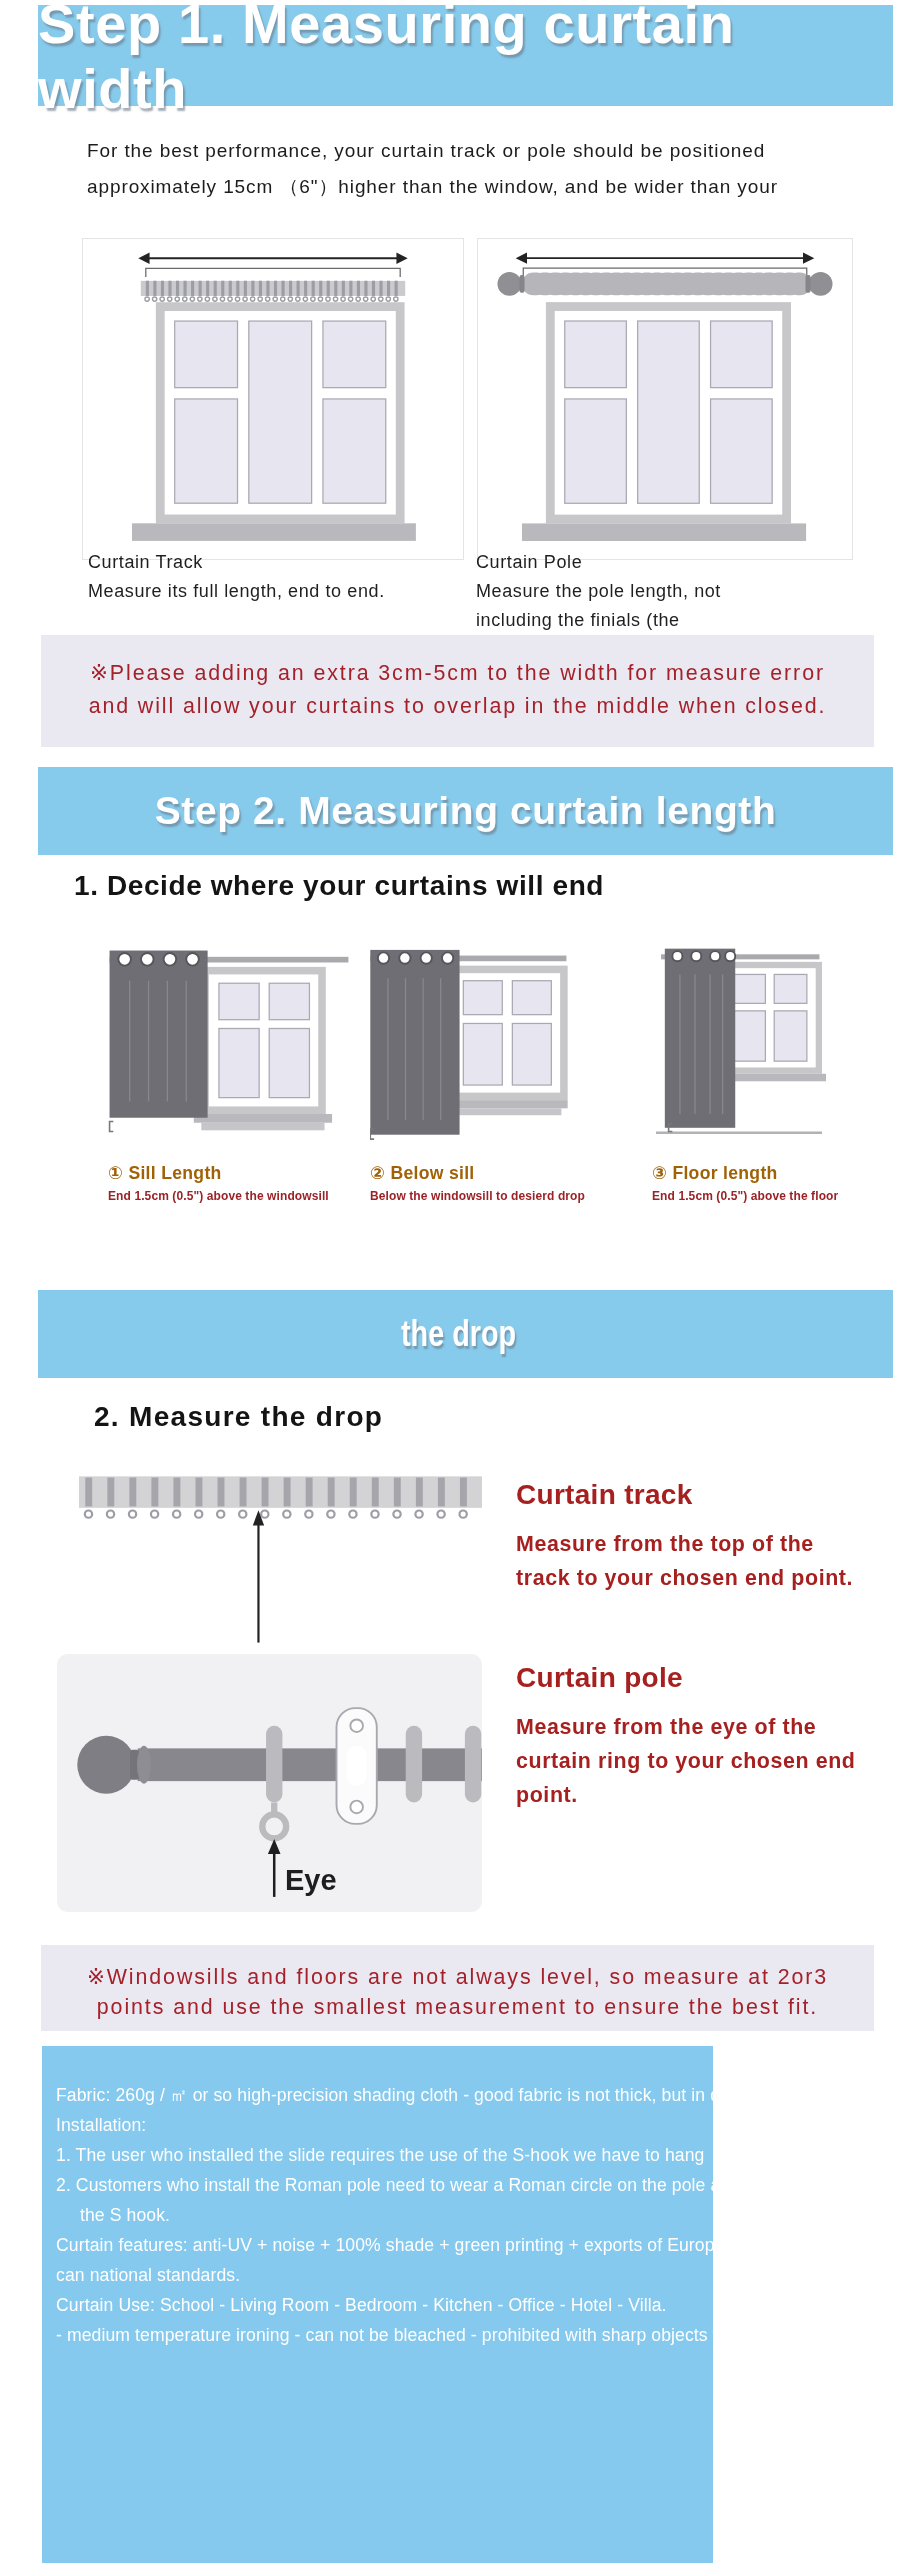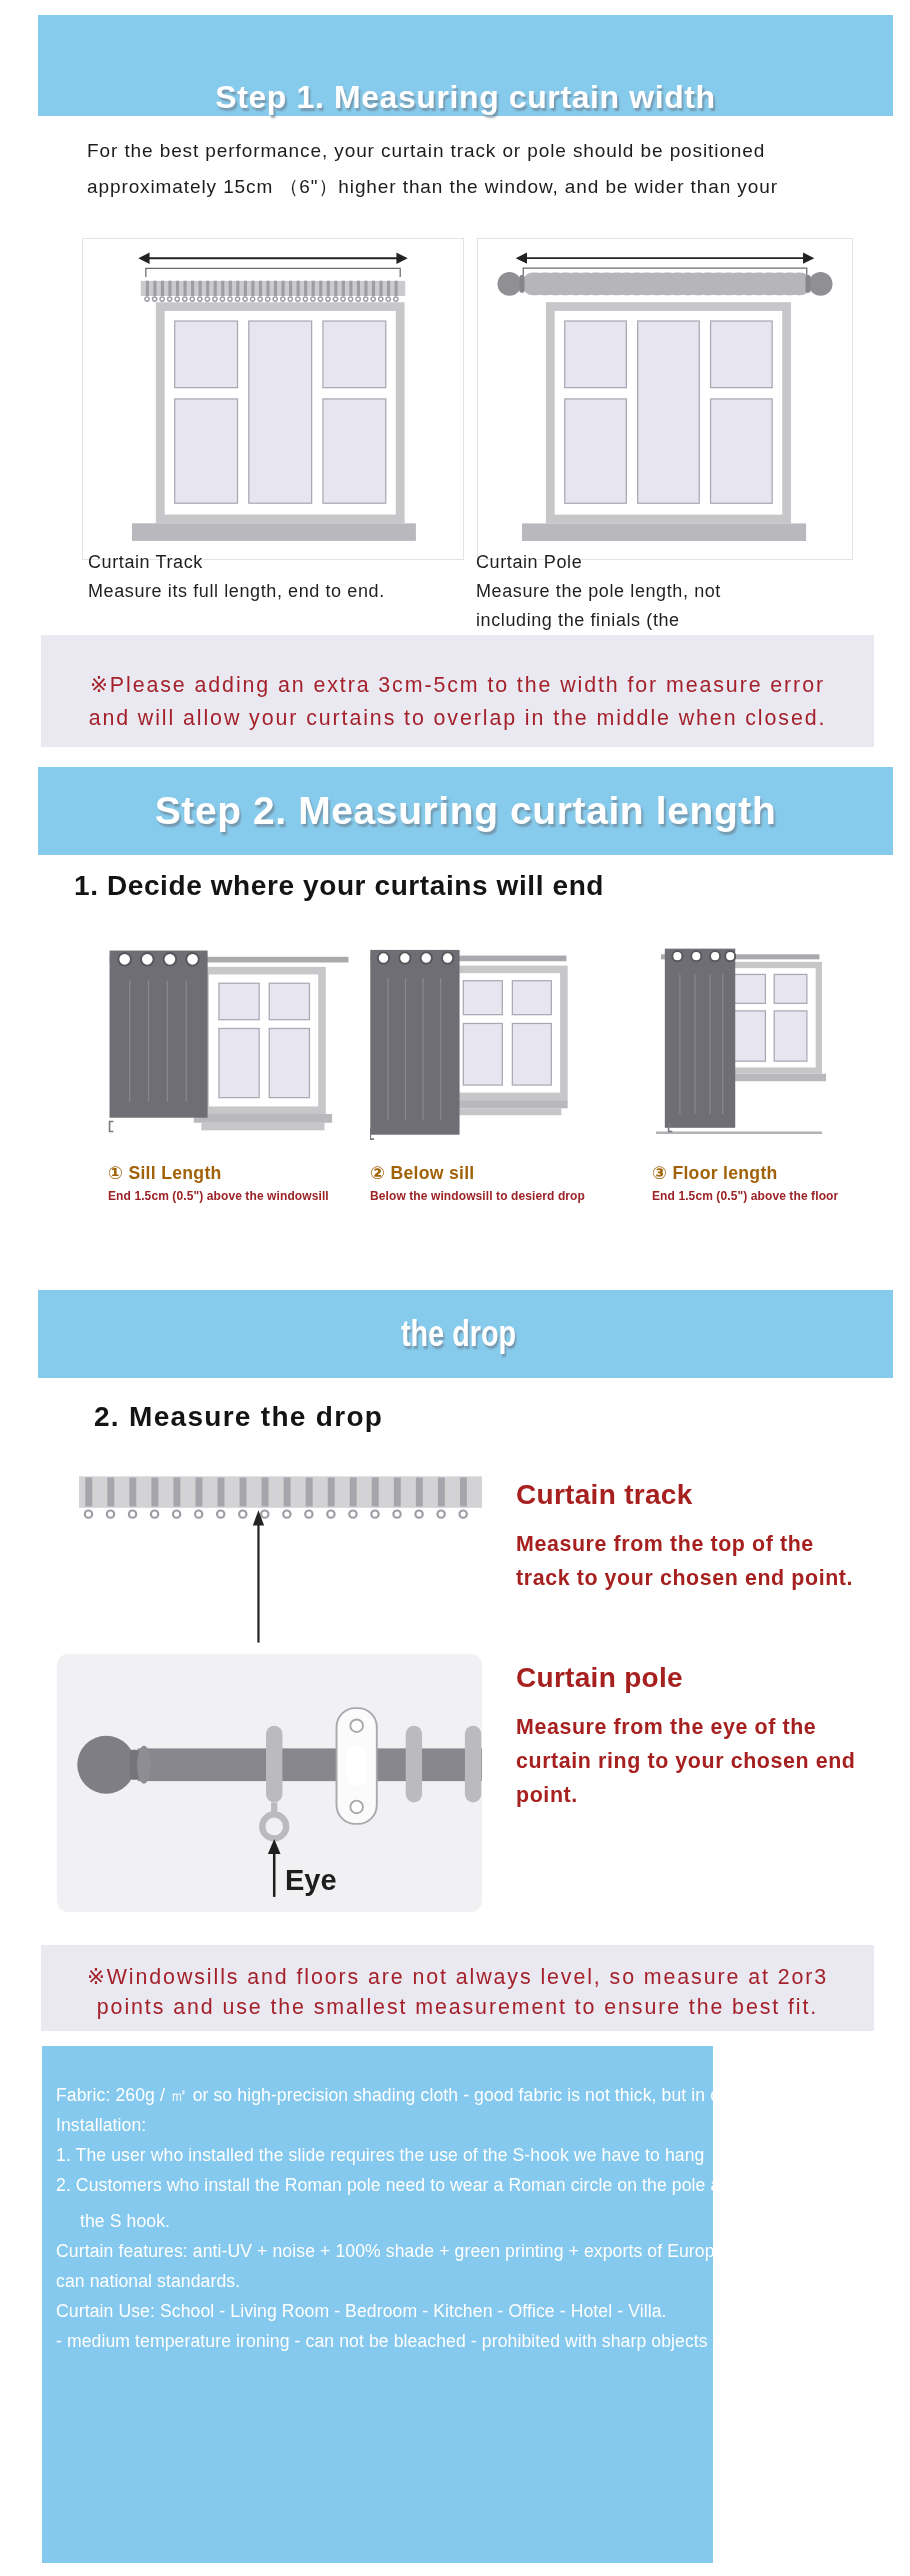--- a/index.html
+++ b/index.html
@@ -2,39 +2,39 @@
 <html style="font-size:10px"><head>
 <meta charset="utf-8">
 <style>
   html,body{margin:0;padding:0;background:#ffffff;}
   #page{position:relative;width:910px;height:2576px;background:#ffffff;overflow:hidden;
         font-family:"Liberation Sans","DejaVu Sans",sans-serif;}
 
   .banner{position:absolute;left:38px;width:855px;background:#87CBEC;display:flex;
           align-items:center;justify-content:center;color:#ffffff;font-weight:bold;
           letter-spacing:0.6px;text-shadow:1.9px 2.5px 1.9px rgba(105,120,135,.6);}
-  #banner1{top:15px;height:101px;font-size:32px;align-items:flex-end;}
+  #banner1{top:5px;height:101px;font-size:56px;}
   #banner2{top:767px;height:88px;font-size:39px;}
   #banner3{top:1290px;height:88px;font-size:39px;}
   #banner3 .sub{display:inline-block;transform:scaleX(.8);transform-origin:left center;
                 margin-left:14px;font-size:36px;letter-spacing:0;}
 
   .intro{position:absolute;left:87px;top:133px;font-size:19px;letter-spacing:0.9px;
          color:#1c1c1c;line-height:36px;white-space:nowrap;}
 
   .diagrow1{position:absolute;top:238px;left:82px;display:flex;gap:12.6px;}
   .diagbox{background:#fff;border:0.6px solid #e4e4e6;}
 
   .cap{position:absolute;font-size:18px;letter-spacing:0.6px;color:#1f1f1f;line-height:29px;}
   #cap-track{left:88px;top:548px;width:377px;}
   #cap-pole{left:476px;top:548px;width:403px;}
 
   .noteband{position:absolute;left:41px;width:833px;background:#EAE9F2;color:#A4212A;
             text-align:center;font-size:21.4px;letter-spacing:1.9px;box-sizing:border-box;}
-  #note1{top:635px;height:112px;padding-top:34px;line-height:33px;text-align:center;}
+  #note1{top:635px;height:112px;padding-top:22px;line-height:33px;text-align:center;}
   #note2{top:1945px;height:86px;padding-top:17px;line-height:30px;}
 
   .h-black{position:absolute;font-weight:bold;color:#141414;white-space:nowrap;}
   #h-step2{left:74px;top:870px;font-size:28px;letter-spacing:0.6px;}
   #h-step3{left:94px;top:1401px;font-size:28px;letter-spacing:1.3px;}
 
   .diag2{position:absolute;top:943px;}
   #d2a{left:108px;width:247px;} #d2b{left:370px;width:203px;} #d2c{left:652px;width:174px;}
   .opt-label{margin-top:20px;font-size:17.6px;font-weight:bold;color:#a16207;letter-spacing:0.3px;white-space:nowrap;}
   .opt-desc{margin-top:5px;font-size:12px;font-weight:bold;color:#9B2226;letter-spacing:0.1px;white-space:nowrap;}
@@ -44,21 +44,21 @@
   #pole-art{position:absolute;left:57px;top:1654px;width:425px;height:258px;background:#f1f1f3;border-radius:11px;}
   #pole-text{position:absolute;left:516px;top:1662px;}
   .red-title{font-size:28px;font-weight:bold;color:#A6201F;letter-spacing:0.3px;white-space:nowrap;}
   .red-body{margin-top:16.4px;font-size:21.4px;font-weight:600;color:#A6201F;line-height:34px;
             letter-spacing:0.6px;white-space:nowrap;}
   #eye-label{position:absolute;left:228px;top:210px;font-size:29px;font-weight:bold;color:#1e1e1e;}
 
   #info{position:absolute;left:42px;top:2046px;width:671px;height:517px;background:#85C9EE;
         box-sizing:border-box;padding:34px 12.6px 0 14px;color:#ffffff;}
   .info-line{font-size:17.6px;line-height:30px;letter-spacing:0.1px;white-space:nowrap;}
-  .info-line.indent{padding-left:24px;margin-top:6px;}
+  .info-line.indent{padding-left:24px;}
 
   
   .pane{fill:#e6e5f0;stroke:#a9a9b4;stroke-width:2;}
   .frame{fill:#c7c7ca;} .innerw{fill:#ffffff;} .sill{fill:#b9b9bd;} .apron{fill:#c6c6ca;}
   .rod{fill:#a9a9ae;} .curtain{fill:#6e6e74;}
   .fold{stroke:#8d8d93;stroke-width:2;opacity:.85;}
   .grom{fill:#ffffff;stroke:#55555b;stroke-width:3;}
   .rodstub{fill:#a9a9ae;}
   .bracketline{fill:none;stroke:#77777d;stroke-width:2.5;}
   .arrowline{stroke:#232323;stroke-width:3;fill:none;}

